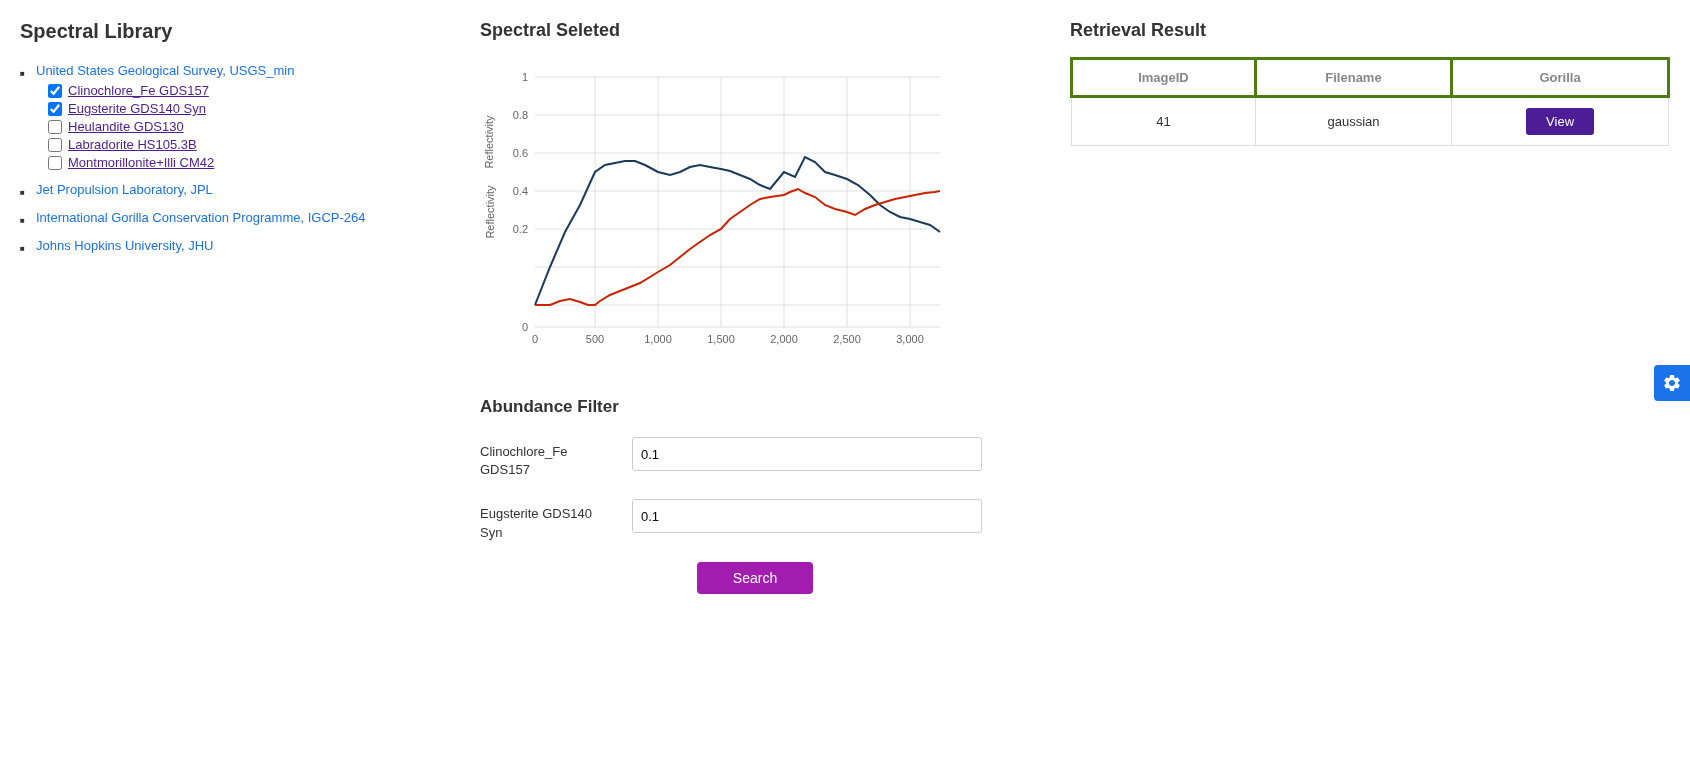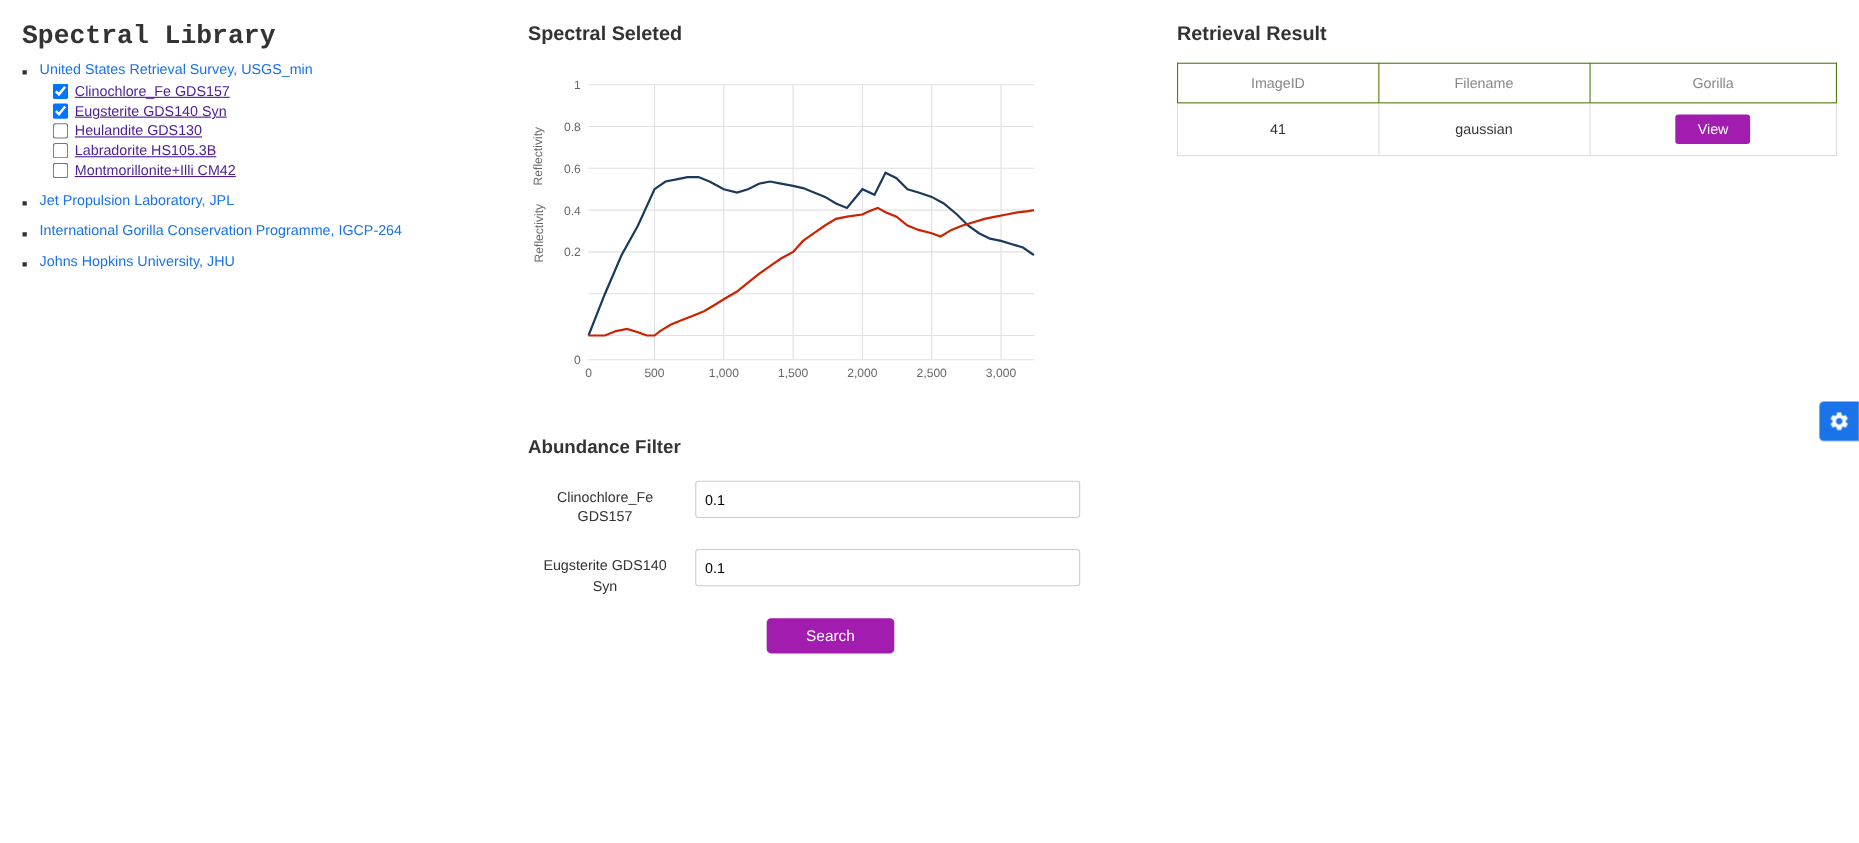--- a/index.html
+++ b/index.html
@@ -2,21 +2,21 @@
 <html><head>
   <meta charset="utf-8">
   <style>
     * { box-sizing: border-box; margin: 0; padding: 0; }
     body { font-family: Arial, sans-serif; font-size: 13px; color: #333; background: #fff; }
 
     .layout { display: flex; width: 1690px; min-height: 766px; }
 
     
     .left-panel { width: 460px; padding: 20px 20px; flex-shrink: 0; }
-    .panel-title { font-size: 24px; font-weight: bold; margin-bottom: 8px; font-family: Liberation Mono, monospace; }
+    .panel-title { font-size: 20px; font-weight: bold; margin-bottom: 20px; }
     .library-section { margin-bottom: 12px; }
     .library-item { display: flex; align-items: flex-start; margin-bottom: 4px; }
     .library-item-bullet { width: 16px; flex-shrink: 0; margin-top: 1px; }
     .library-item-bullet::before { content: "■"; font-size: 8px; color: #333; }
     .library-name { color: #1a73e8; cursor: pointer; font-size: 13px; }
     .sub-items { margin-left: 28px; margin-top: 4px; }
     .sub-item { display: flex; align-items: center; margin-bottom: 3px; font-size: 13px; }
     .sub-item input[type=checkbox] { margin-right: 6px; width: 14px; height: 14px; }
     .sub-item-label { color: #4c1d95; text-decoration: underline; }
 
@@ -24,49 +24,49 @@
     .middle-panel { flex: 1; padding: 20px 20px; }
     .spectral-title { font-size: 18px; font-weight: bold; margin-bottom: 16px; }
 
     
     .chart-container { width: 480px; height: 310px; position: relative; margin-bottom: 30px; }
     .chart-svg { width: 480px; height: 310px; }
 
     
     .abundance-title { font-size: 17px; font-weight: bold; margin-bottom: 20px; }
     .filter-row { display: flex; align-items: flex-start; margin-bottom: 20px; }
-    .filter-label { width: 140px; text-align: center; margin-right: 12px; font-size: 13px; line-height: 1.4; padding-top: 6px; }
+    .filter-label { width: 140px; text-align: left; margin-right: 12px; font-size: 13px; line-height: 1.4; padding-top: 6px; }
     .filter-input { width: 350px; height: 34px; border: 1px solid #ccc; border-radius: 3px; padding: 16px 8px; font-size: 13px; }
     .search-btn-row { display: flex; justify-content: center; margin-top: 10px; }
     .search-btn { background: #a21caf; color: #fff; border: none; padding: 8px 36px; font-size: 14px; border-radius: 4px; cursor: pointer; }
 
     
     .right-panel { width: 640px; padding: 20px 20px; flex-shrink: 0; }
     .retrieval-title { font-size: 18px; font-weight: bold; margin-bottom: 16px; }
     .result-table { width: 100%; border-collapse: collapse; }
-    .result-table th { border: 1px solid #4d7c0f; padding: 10px 16px; font-size: 13px; color: #888; font-weight: normal; background: #fff; }
+    .result-table th { border: 3px solid #4d7c0f; padding: 10px 16px; font-size: 13px; color: #888; font-weight: bold; background: #fff; }
     .result-table td { border: 1px solid #ddd; padding: 10px 16px; font-size: 13px; text-align: center; }
-    .view-btn { background: #a21caf; color: #fff; border: none; padding: 6px 20px; font-size: 13px; border-radius: 3px; cursor: pointer; }
+    .view-btn { background: #4c1d95; color: #fff; border: none; padding: 6px 20px; font-size: 13px; border-radius: 3px; cursor: pointer; }
 
     
     .settings-fab { position: fixed; right: 0; top: 50%; transform: translateY(-50%); background: #1a73e8; width: 36px; height: 36px; border-radius: 4px 0 0 4px; display: flex; align-items: center; justify-content: center; cursor: pointer; }
     .settings-fab svg { fill: #fff; }
   </style>
 </head>
 <body>
 
 <div class="layout">
 
   <div class="left-panel">
     <div class="panel-title">Spectral Library</div>
     <div id="library-list">
         <div class="library-section">
           <div class="library-item">
             <span class="library-item-bullet"></span>
-            <span class="library-name">United States Retrieval Survey, USGS_min</span>
+            <span class="library-name">United States Geological Survey, USGS_min</span>
           </div>
           <div class="sub-items">
             <div class="sub-item">
               <input type="checkbox" checked="" style="">
               <span class="sub-item-label">Clinochlore_Fe GDS157</span>
             </div>
             <div class="sub-item">
               <input type="checkbox" checked="" style="">
               <span class="sub-item-label">Eugsterite GDS140 Syn</span>
             </div>

